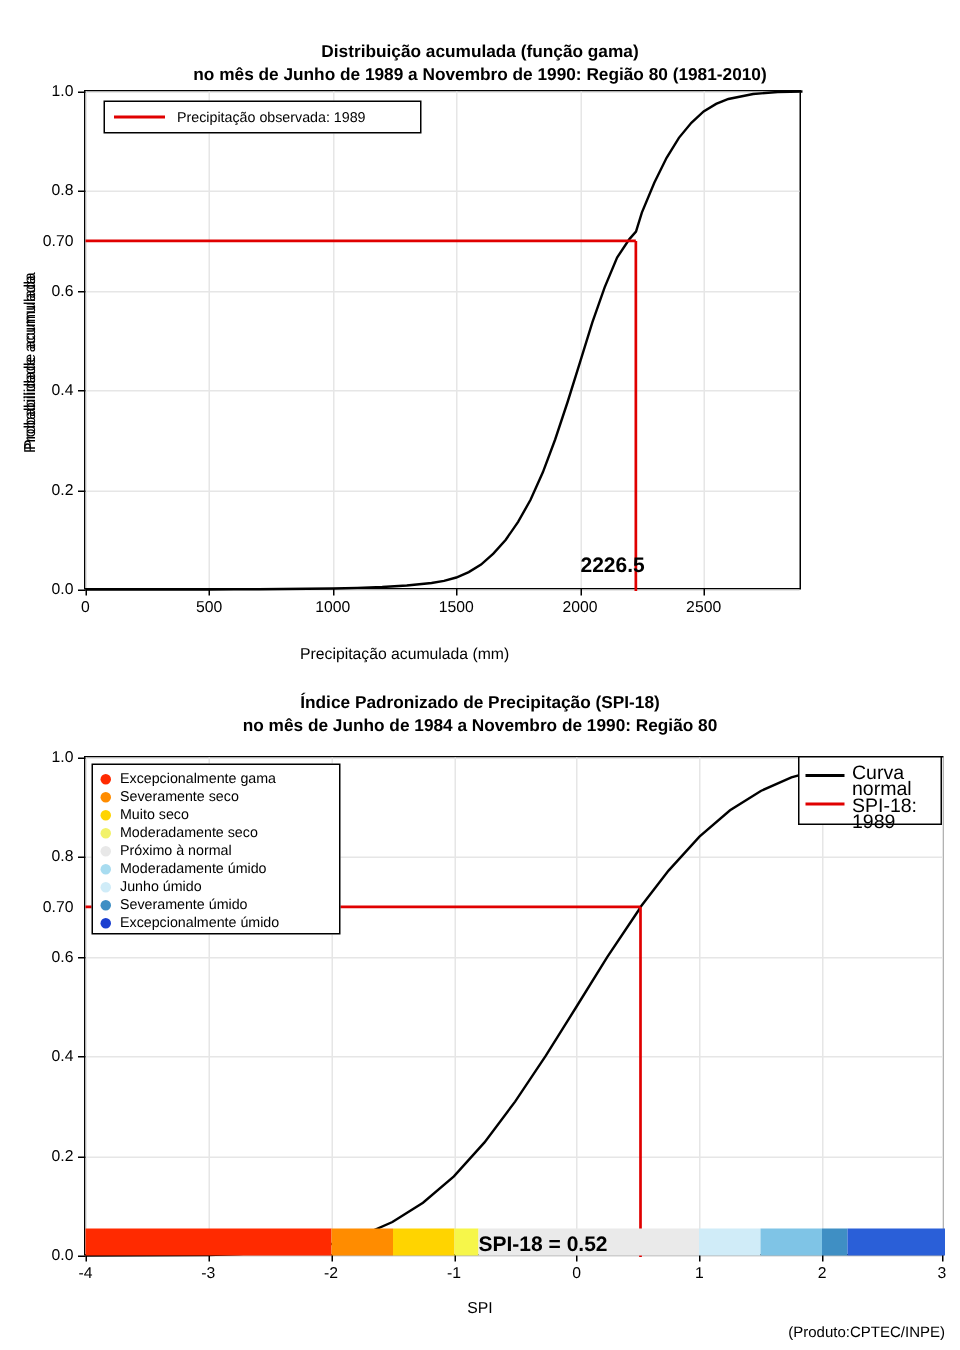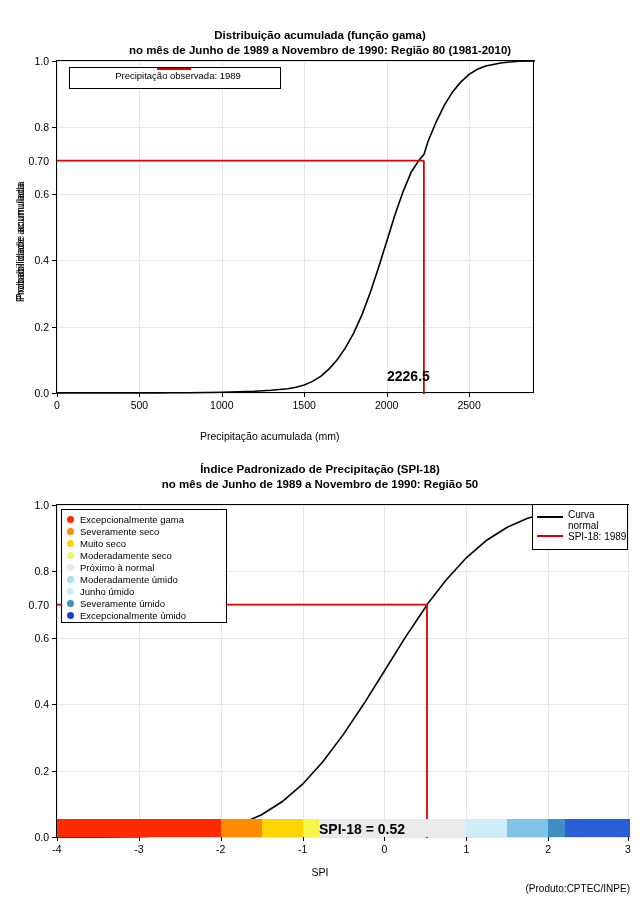--- a/index.html
+++ b/index.html
@@ -72,32 +72,32 @@
 
   
   .legend{
     position:absolute;
     border:1px solid #000;
     background:#ffffff;
     box-sizing:border-box;
     font-size:10px;
   }
   #legend1{left:68px;top:66px;width:212px;height:22px;}
-  #legend1 .row{display:flex;align-items:center;height:20px;padding-left:6px;flex-direction:column;}
+  #legend1 .row{display:flex;align-items:center;height:20px;padding-left:6px;}
   .legline{display:inline-block;width:34px;height:2px;background:#e00000;margin-right:8px;}
 
   #legend2{left:60px;top:508px;width:166px;height:114px;padding:3px 0 0 0;}
   #legend2 .row{display:flex;align-items:center;height:12px;padding-left:5px;}
   .swatch{width:7px;height:7px;border-radius:50%;margin-right:6px;flex:0 0 auto;}
   .lbl{font-size:9.5px;white-space:nowrap;}
 
   #legend3{left:532px;top:504px;width:96px;height:46px;padding-top:4px;}
   #legend3 .row{display:flex;align-items:flex-start;padding-left:4px;height:22px;}
   #legend3 .lg-line{display:inline-block;width:26px;height:2px;margin:7px 5px 0 0;flex:0 0 auto;}
-  #legend3 .lg-txt{font-size:10px;line-height:11px;white-space:pre-line;}
+  #legend3 .lg-txt{font-size:13px;line-height:11px;white-space:pre-line;}
 
   
   .ann{position:absolute;font-size:14px;white-space:nowrap;}
   .ann-bold{font-weight:bold;}
 
   .spi-bar{position:absolute;display:flex;height:18px;}
   .spi-bar div{height:100%;}
 
   .credit{
     position:absolute;
@@ -181,21 +181,21 @@
       </div>
     </div>
   </div>
 
   <div class="axis-title" style="left:200px;top:430px;">Precipitação acumulada (mm)</div>
 </div>
 
 <div class="panel" id="panel-bottom">
 
   <div class="title">Índice Padronizado de Precipitação (SPI-18)
-no mês de Junho de 1989 a Novembro de 1990: Região 50</div>
+no mês de Junho de 1984 a Novembro de 1990: Região 80</div>
 
   <div class="axis-title ytitle" style="left:14px;top:-150px;">Probabilidade acumulada</div>
 </div>
 
 <div class="plotbox" id="plot2">
 
   <div class="grid-line grid-h" style="top:332px;"></div>
   <div class="grid-line grid-h" style="top:265.6px;"></div>
   <div class="grid-line grid-h" style="top:199.2px;"></div>
   <div class="grid-line grid-h" style="top:132.8px;"></div>

